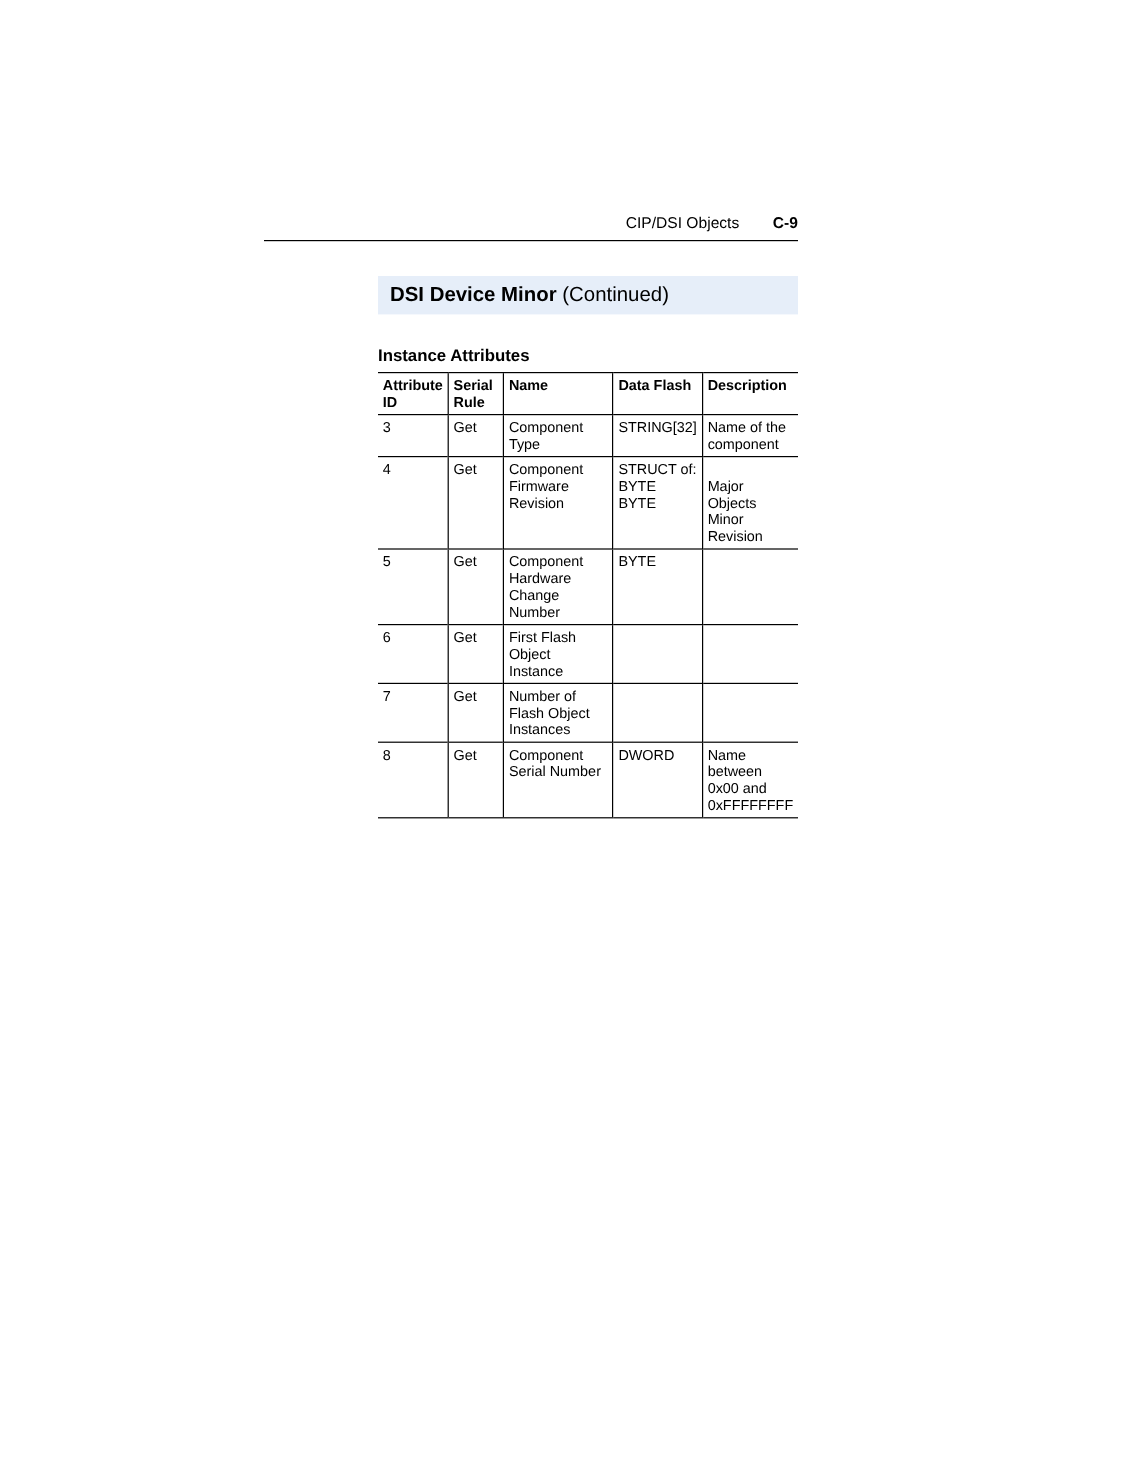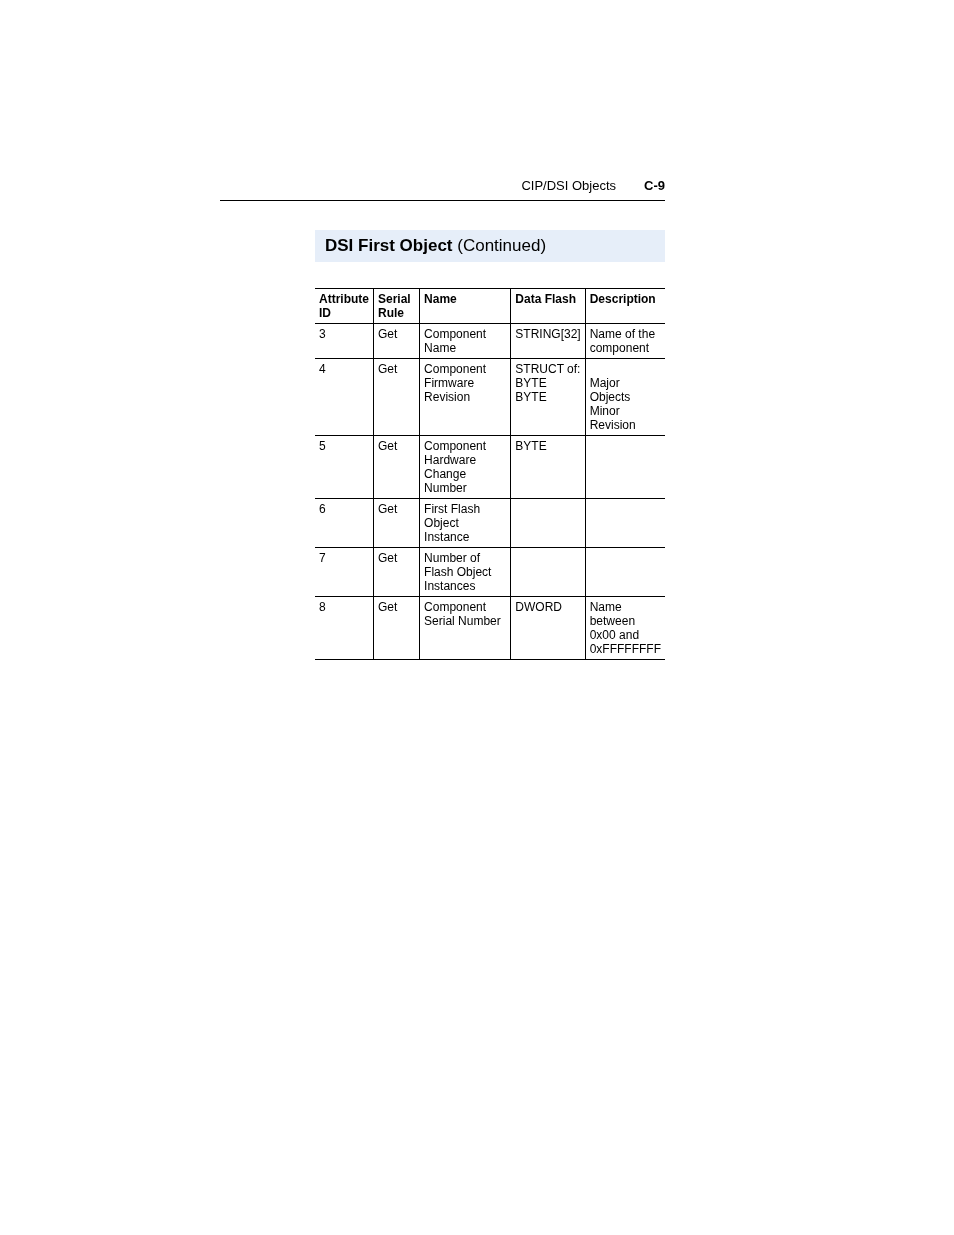--- a/index.html
+++ b/index.html
@@ -90,24 +90,25 @@
 
   <div class="running-head">
     <span>CIP/DSI Objects</span>
     <span class="pagenum">C-9</span>
   </div>
   <div class="rule"></div>
 
   <div class="content">
 
     <div class="section-bar">
-      <span class="main">DSI First Object</span>
+      <span class="main">DSI Device Minor</span>
       <span class="sub">(Continued)</span>
     </div>
 
+    <div class="subhead">Instance Attributes</div>
 
     <table class="attrs">
       <colgroup>
         <col class="c1">
           <col class="c2">
           <col class="c3">
           <col class="c4">
           <col class="c5">
       </colgroup>
       <thead>
@@ -116,21 +117,21 @@
           <th>Serial Rule</th>
           <th>Name</th>
           <th>Data Flash</th>
           <th>Description</th>
         </tr>
       </thead>
       <tbody>
         <tr>
           <td>3</td>
           <td>Get</td>
-          <td>Component Name</td>
+          <td>Component Type</td>
           <td class="dt">STRING[32]</td>
           <td class="desc">Name of the component</td>
         </tr>
         <tr>
           <td>4</td>
           <td>Get</td>
           <td>Component Firmware Revision</td>
           <td class="dt">STRUCT of:
     BYTE
     BYTE</td>

